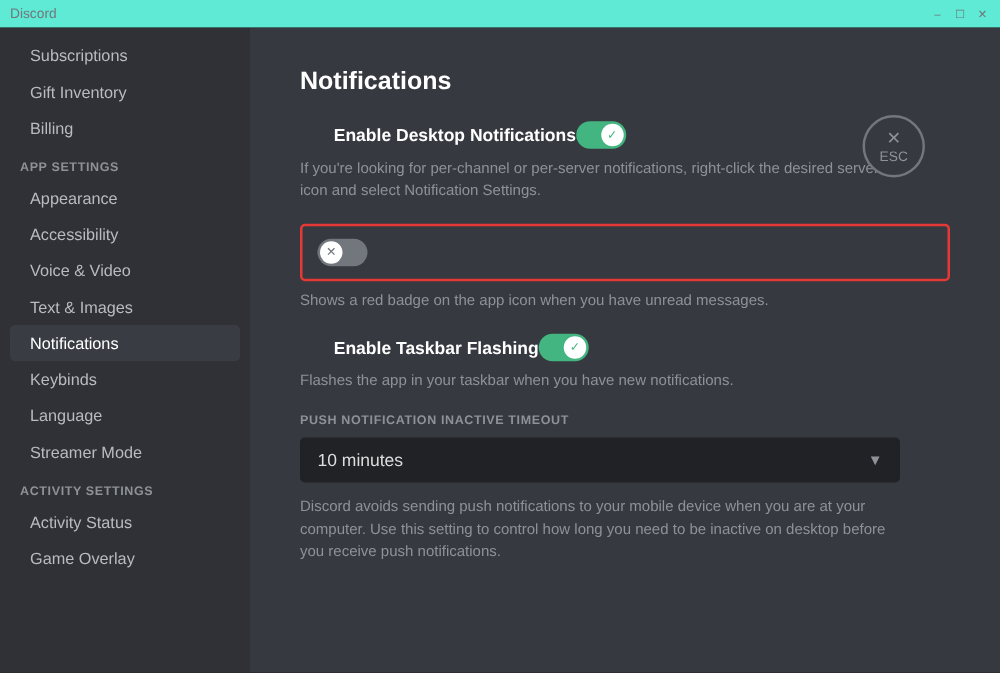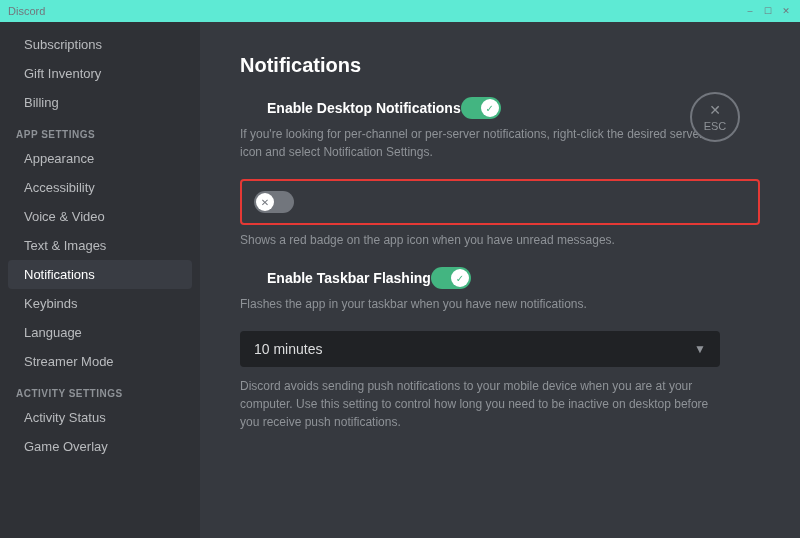--- a/index.html
+++ b/index.html
@@ -306,20 +306,21 @@
         <div class="toggle on">
           <div class="toggle-knob">
             <span class="toggle-check">✓</span>
           </div>
         </div>
       </div>
       <div class="setting-description">
         Flashes the app in your taskbar when you have new notifications.
       </div>
 
+      <div class="section-label">PUSH NOTIFICATION INACTIVE TIMEOUT</div>
 
       <div class="dropdown">
         <span>10 minutes</span>
         <span class="dropdown-arrow">▼</span>
       </div>
 
       <div class="setting-description">Discord avoids sending push notifications to your mobile device when you are at your computer. Use this setting to control how long you need to be inactive on desktop before you receive push notifications.</div>
 
     </div>
   </div>

